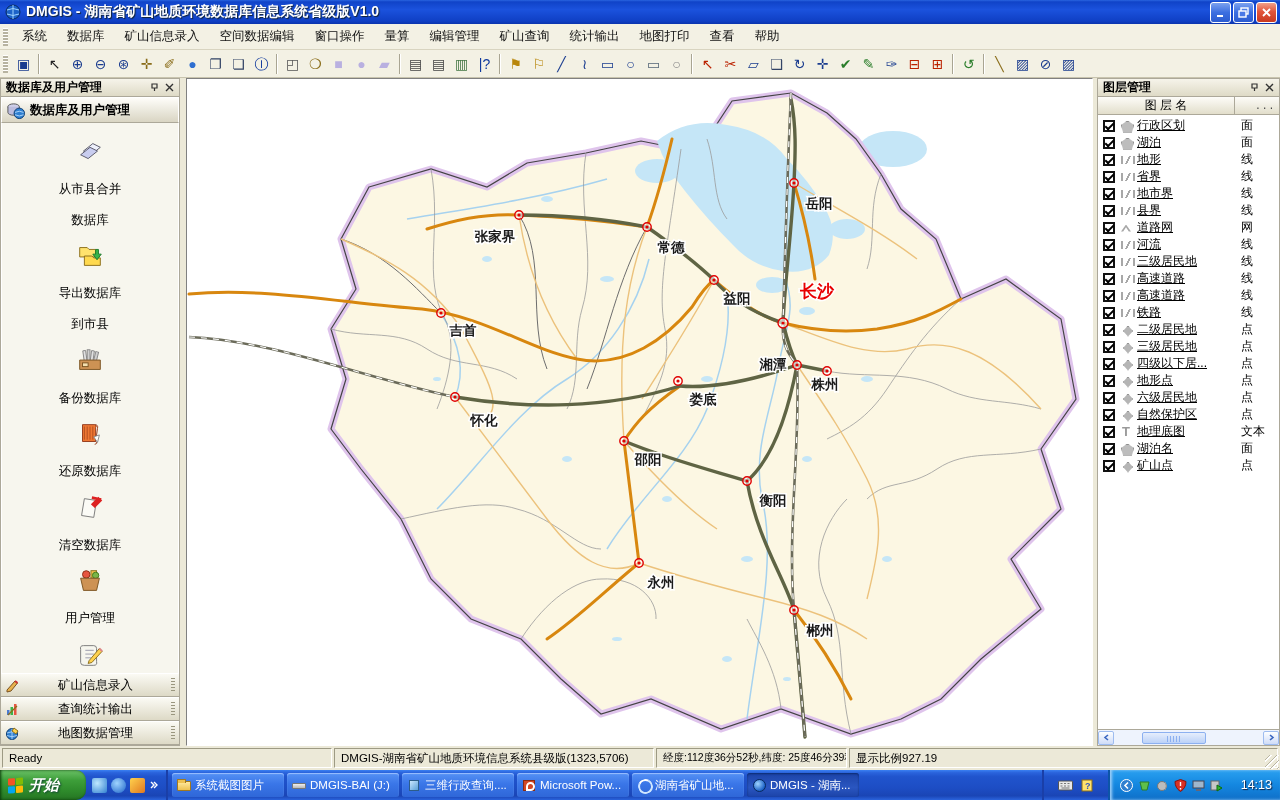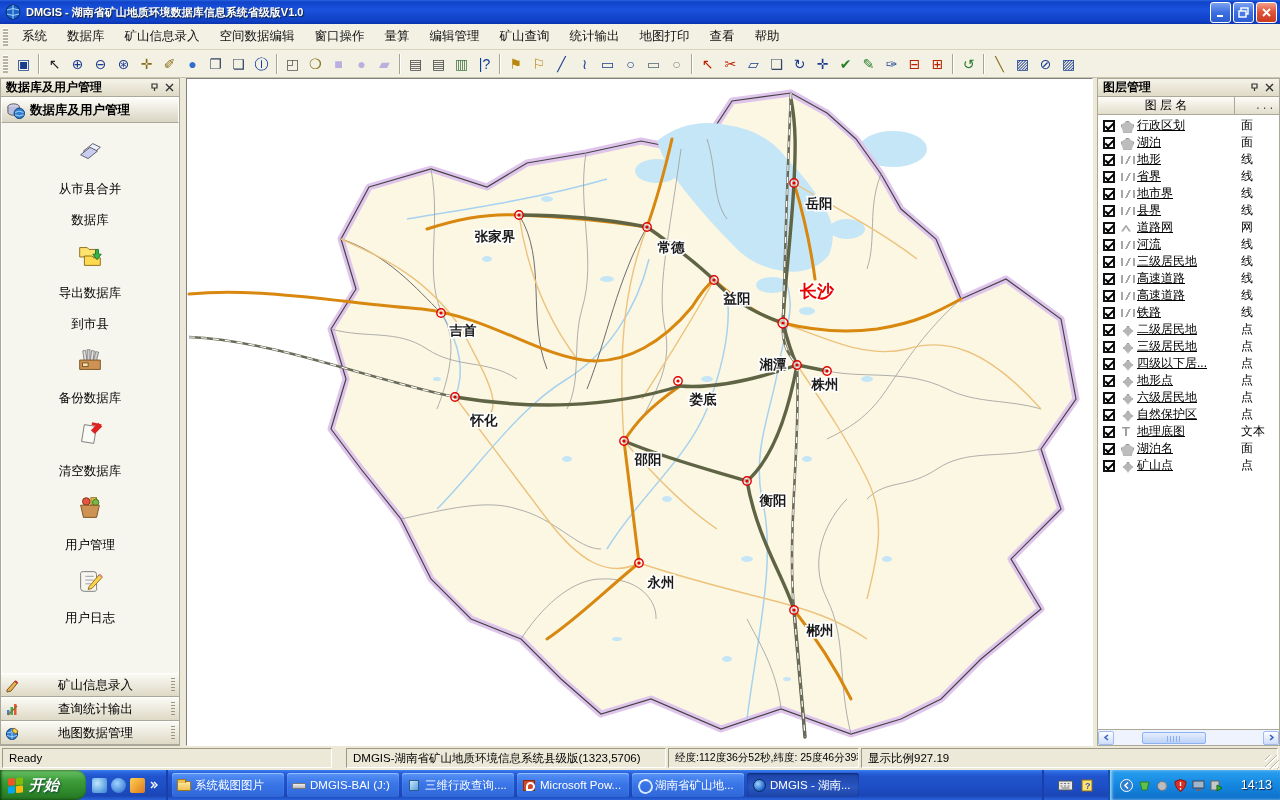--- a/index.html
+++ b/index.html
@@ -4,21 +4,21 @@
 <style>
   * { margin:0; padding:0; box-sizing:border-box; }
   html,body { width:1280px; height:800px; overflow:hidden;
     font-family:"Liberation Sans","DejaVu Sans",sans-serif; font-size:12px; }
   body { background:#ece9d8; cursor:default; }
 
   
   #titlebar { height:24px; display:flex; align-items:center; padding:0 3px 0 5px;
     background:linear-gradient(180deg,#2964e0 0%,#1043c8 8%,#1b52dd 40%,#0f3fc4 88%,#0a34ad 100%); }
   #titlebar .app-ico { width:16px; height:16px; margin-right:5px; flex:0 0 auto; }
-  #titlebar .title { color:#fff; font-weight:bold; font-size:11px; text-shadow:1px 1px 1px #123;
+  #titlebar .title { color:#fff; font-weight:bold; font-size:14px; text-shadow:1px 1px 1px #123;
     flex:1 1 auto; white-space:nowrap; overflow:hidden; }
   .winbtn { width:21px; height:21px; margin-left:2px; border:1px solid #fff; border-radius:3px;
     display:flex; align-items:center; justify-content:center;
     background:linear-gradient(180deg,#7ba1ef 0%,#3c6fe0 50%,#2c5cd0 100%); }
   .winbtn.close { background:linear-gradient(180deg,#f0a08a 0%,#e2553a 45%,#c93a20 100%); }
   .winbtn svg { width:11px; height:11px; }
 
   
   #menubar { height:26px; background:#f3f1e4; border-bottom:1px solid #d8d4c0;
     display:flex; align-items:center; padding-left:2px; }
@@ -104,21 +104,21 @@
     border:1px solid #8cb0f0; border-radius:2px; position:relative; }
   #sb-thumb::after { content:""; position:absolute; left:24px; top:3px; width:14px; height:6px;
     background:repeating-linear-gradient(90deg,#8cb0f0 0 1px,transparent 1px 3px); }
   #sb-track { flex:1; }
 
   
   #statusbar { height:24px; background:#ece9d8; display:flex; align-items:stretch; gap:2px; padding:2px 2px; position:relative; }
   .sb-pane { border:1px solid; border-color:#9d9a84 #fff #fff #9d9a84; padding:1px 6px;
     font-size:11.5px; display:flex; align-items:center; white-space:nowrap; overflow:hidden; background:#ece9d8; }
   #sp-ready { width:330px; }
-  #sp-doc { width:320px;margin-left:12px; }
+  #sp-doc { width:320px; }
   #sp-coord { width:191px; font-size:10.5px; }
   #sp-scale { flex:1; }
   #resize-grip { position:absolute; right:1px; bottom:1px; width:14px; height:14px;
     background:repeating-linear-gradient(135deg,transparent 0 3px,#b9b5a0 3px 4px,#fff 4px 5px); }
 
   
   #taskbar { height:30px; display:flex; align-items:stretch;
     background:linear-gradient(180deg,#3a80f2 0%,#2a63dc 9%,#2054cd 22%,#1d4dc4 60%,#1a45b5 86%,#2a63dc 100%); }
   #startbtn { width:86px; flex:0 0 auto; display:flex; align-items:center; gap:5px; padding:0 12px 0 8px;
     background:linear-gradient(180deg,#6cc268 0%,#3d9e39 35%,#2e8a2b 70%,#257423 100%);
@@ -392,20 +392,29 @@
           <rect x="9" y="5" width="3" height="11" fill="#e0e0e0" stroke="#888" transform="rotate(-8 10 10)"></rect>
           <rect x="13" y="4" width="3" height="12" fill="#cfcfcf" stroke="#888"></rect>
           <rect x="17" y="5" width="3" height="11" fill="#e0e0e0" stroke="#888" transform="rotate(8 18 10)"></rect>
           <rect x="21" y="6" width="3" height="10" fill="#cfcfcf" stroke="#888" transform="rotate(14 22 11)"></rect>
           <path d="M5,15 h22 v10 h-22 z" fill="#cd9254" stroke="#7a5220"></path>
           <rect x="8" y="18" width="6" height="4" fill="#f3e0b0" stroke="#7a5220"></rect>
         </svg>
         <span class="lbl">备份数据库</span>
       </div>
 
+      <div class="db-item">
+        <svg viewBox="0 0 32 32">
+          <path d="M8,6 h13 q3,1 1,3 v15 h-14 z" fill="#ee7733" stroke="#93391a"></path>
+          <path d="M10,8 v14 M13,8 v14 M16,8 v14 M19,8 v14" stroke="#b14d1f" stroke-width="1"></path>
+          <path d="M21,6 q4,0 3,4 l-2,14 q3,2 -1,3" fill="none" stroke="#93391a"></path>
+          <path d="M20,19 l6,-2 -2,8 z" fill="#fff" stroke="#888"></path>
+        </svg>
+        <span class="lbl">还原数据库</span>
+      </div>
 
       <div class="db-item">
         <svg viewBox="0 0 32 32">
           <path d="M10,6 L23,8 L20,26 L7,24 Z" fill="#fbfbf6" stroke="#777"></path>
           <path d="M18,5 L28,7 M28,7 L20,15 M18,13 L26,5" stroke="#d22" stroke-width="3" fill="none"></path>
         </svg>
         <span class="lbl">清空数据库</span>
       </div>
 
       <div class="db-item">

